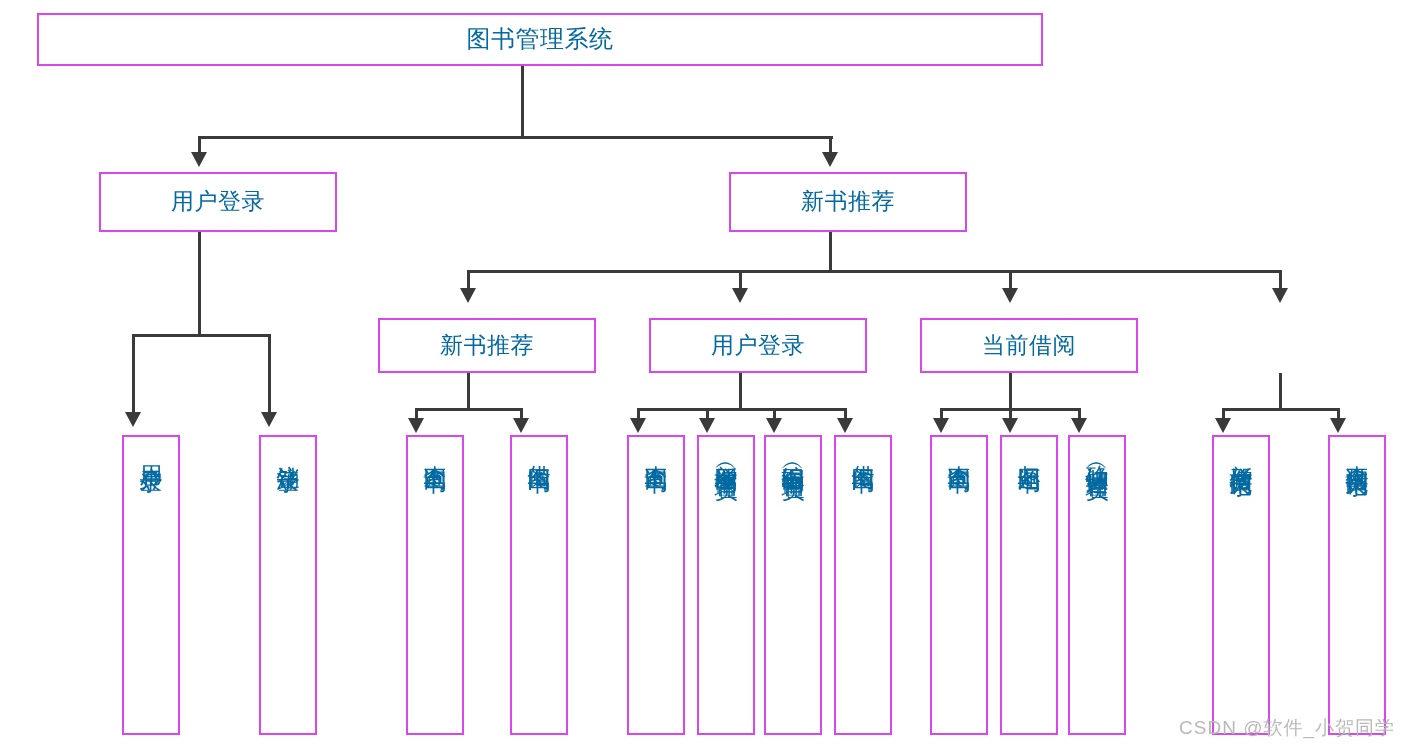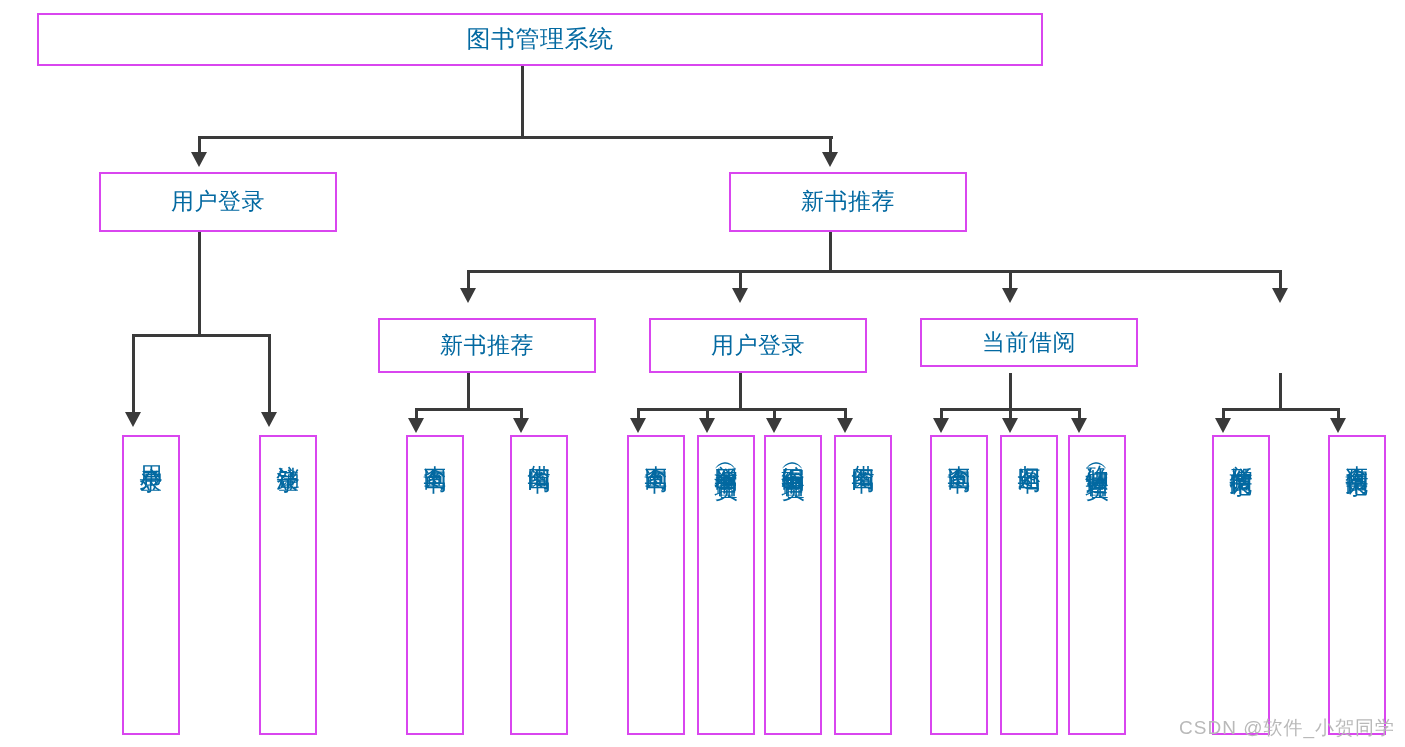--- a/index.html
+++ b/index.html
@@ -122,21 +122,21 @@
   <div class="arrow" style="left:1002px;top:288px;"></div>
   <div class="seg v" style="left:1279px;top:270px;width:3px;height:20px;"></div>
   <div class="arrow" style="left:1272px;top:288px;"></div>
 
   <div class="node h-node" style="left:360px;top:318px;width:218px;height:55px;">
     <span class="cap">新书推荐</span>
   </div>
   <div class="node h-node" style="left:631px;top:318px;width:218px;height:55px;">
     <span class="cap">用户登录</span>
   </div>
-  <div class="node h-node" style="left:902px;top:318px;width:218px;height:49px;">
+  <div class="node h-node" style="left:902px;top:318px;width:218px;height:55px;">
     <span class="cap">当前借阅</span>
   </div>
 
   <div class="seg v" style="left:467px;top:373px;width:3px;height:37px;"></div>
   <div class="seg h" style="left:415px;top:408px;width:108px;height:3px;"></div>
   <div class="seg v" style="left:415px;top:408px;width:3px;height:12px;"></div>
   <div class="arrow" style="left:408px;top:418px;"></div>
   <div class="seg v" style="left:520px;top:408px;width:3px;height:12px;"></div>
   <div class="arrow" style="left:513px;top:418px;"></div>
 

